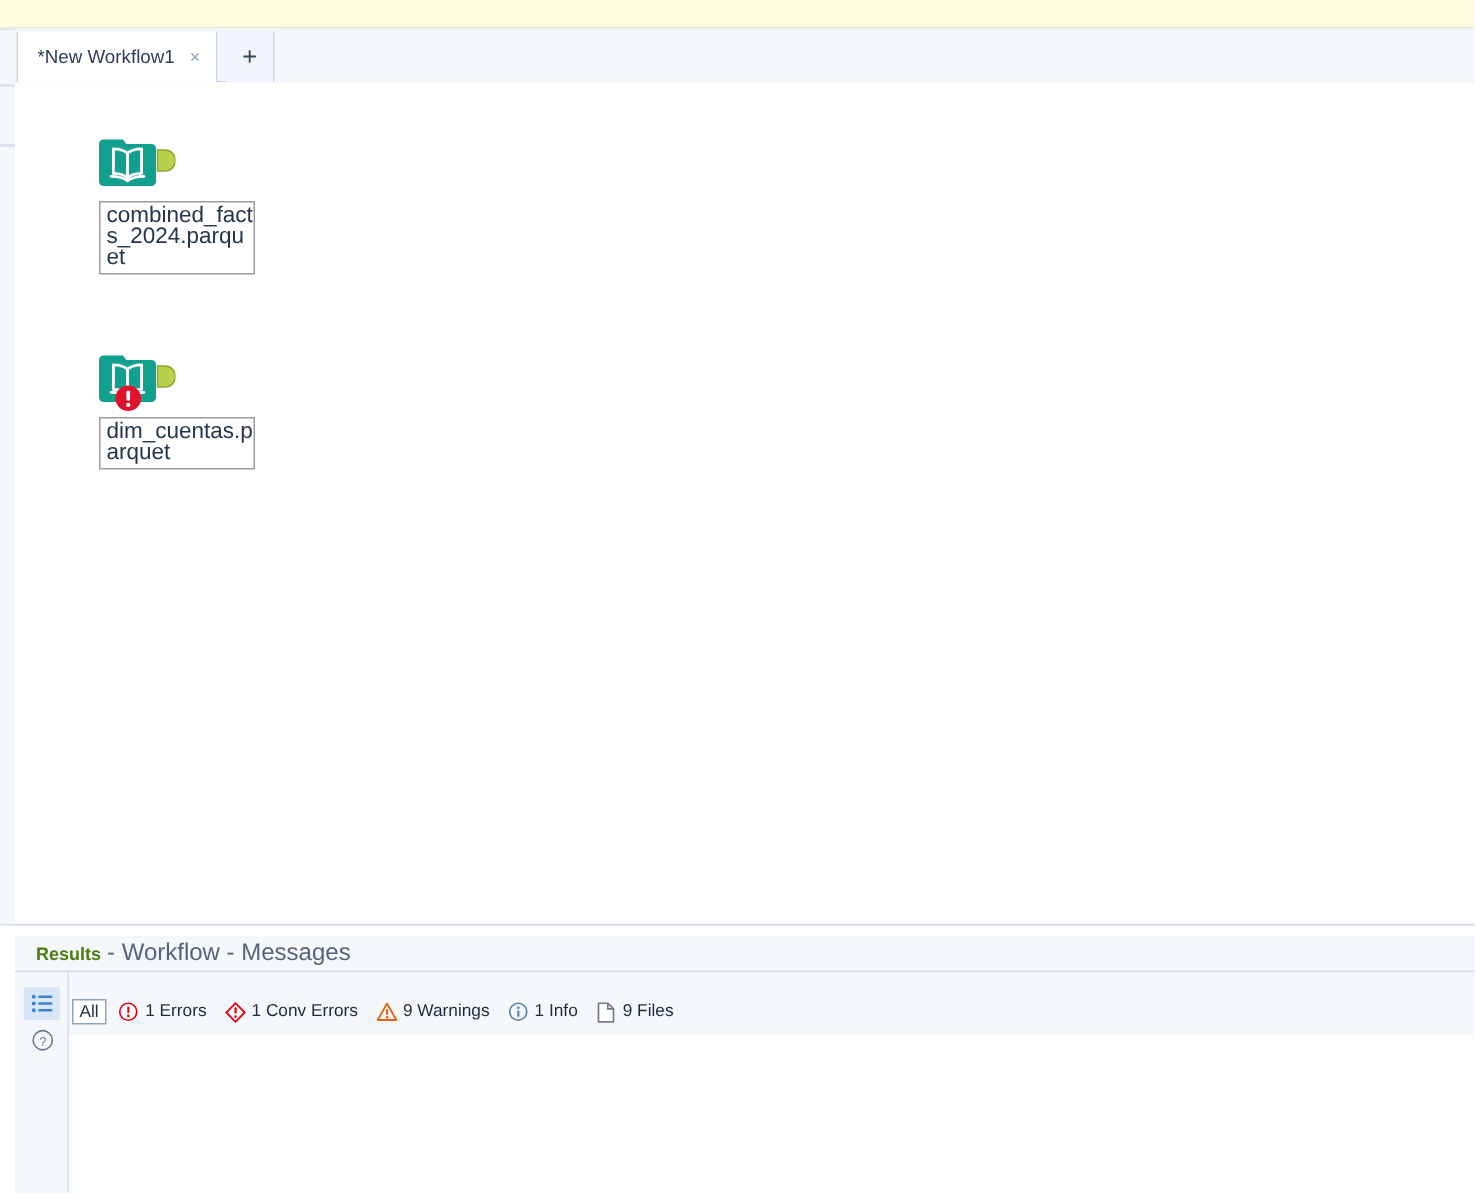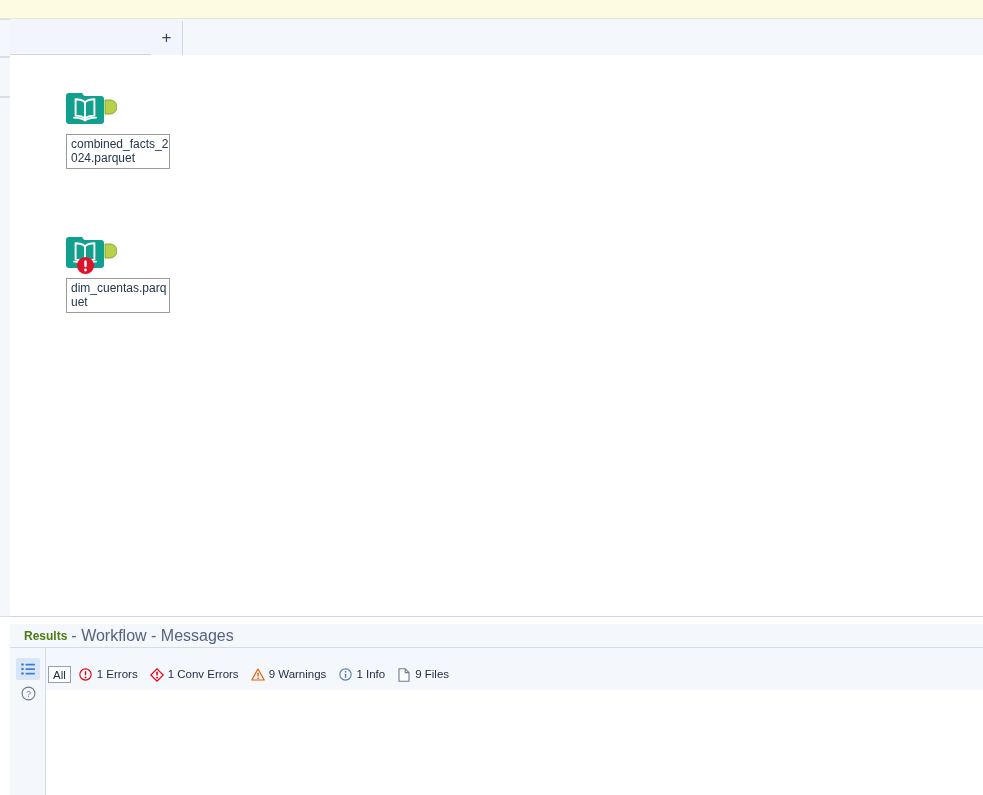--- a/index.html
+++ b/index.html
@@ -135,21 +135,21 @@
     width: 19px; height: 19px;
   }
   .node-label {
     position: absolute;
     left: 0; top: 46px;
     width: 104px;
     min-height: 24px;
     padding: 2px 0 3px 4px;
     background: #ffffff;
     border: 1px solid #9a9a9a;
-    font-size: 12px;
+    font-size: 15px;
     line-height: 14px;
     color: #23364d;
     word-break: break-all;
     box-sizing: border-box;
   }
 
   
   .splitter {
     position: absolute;
     left: 10px; top: 616px;
@@ -313,20 +313,24 @@
 <div class="topbar"></div>
 
 <div class="left-rail">
   <div class="rail-seg a"></div>
   <div class="rail-seg b"></div>
   <div class="rail-seg c"></div>
 </div>
 
 <div class="tabstrip">
   <div class="tabstrip-rest"></div>
+  <div class="tab">
+    <span class="tab-label">*New Workflow1</span>
+    <span class="tab-close">×</span>
+  </div>
   <div class="tab-new">+</div>
 </div>
 
 <div class="canvas">
 
   <div class="node" id="node-0" style="left: 56px; top: 33px;">
     <div class="node-icon-wrap">
       <svg class="node-icon" viewBox="0 0 38 38">
         <path d="M3 5 h13 l2.2 3 H35 a3 3 0 0 1 3 3 V33 a3 3 0 0 1 -3 3 H3 a3 3 0 0 1 -3 -3 V8 a3 3 0 0 1 3 -3 Z" fill="#12a08e"></path>
         <g fill="none" stroke="#ffffff" stroke-width="1.9" stroke-linejoin="round" stroke-linecap="round">

